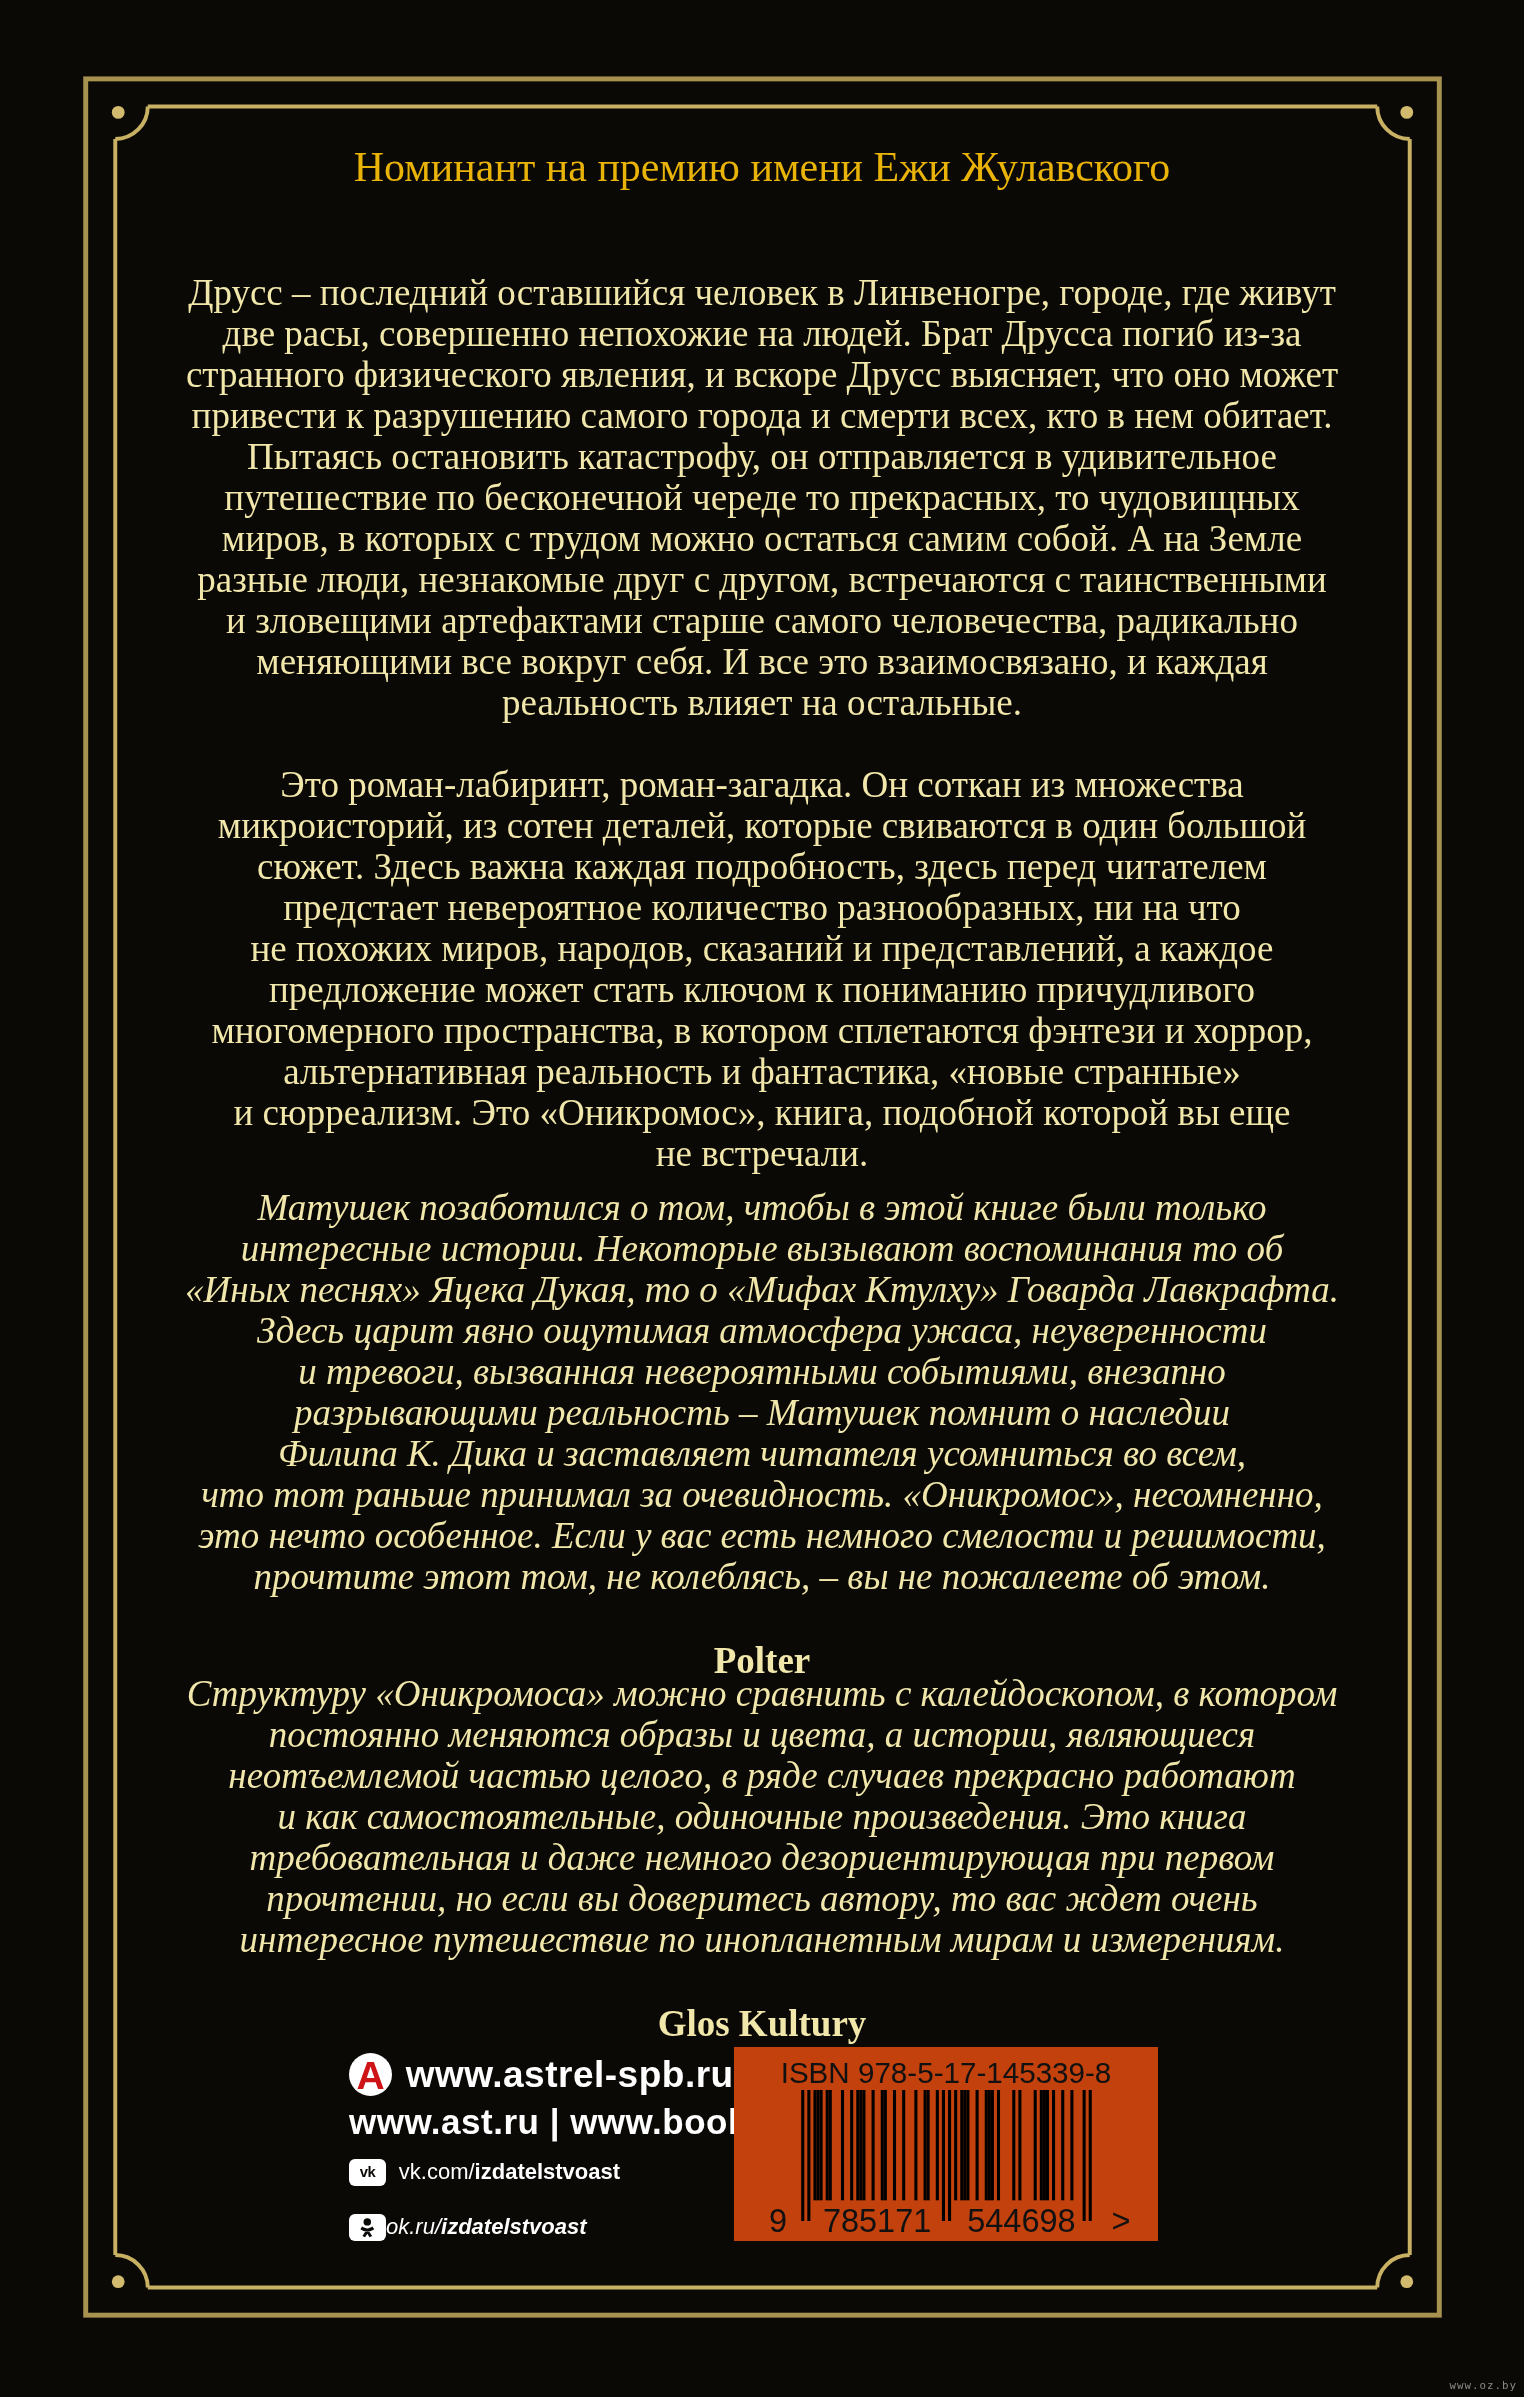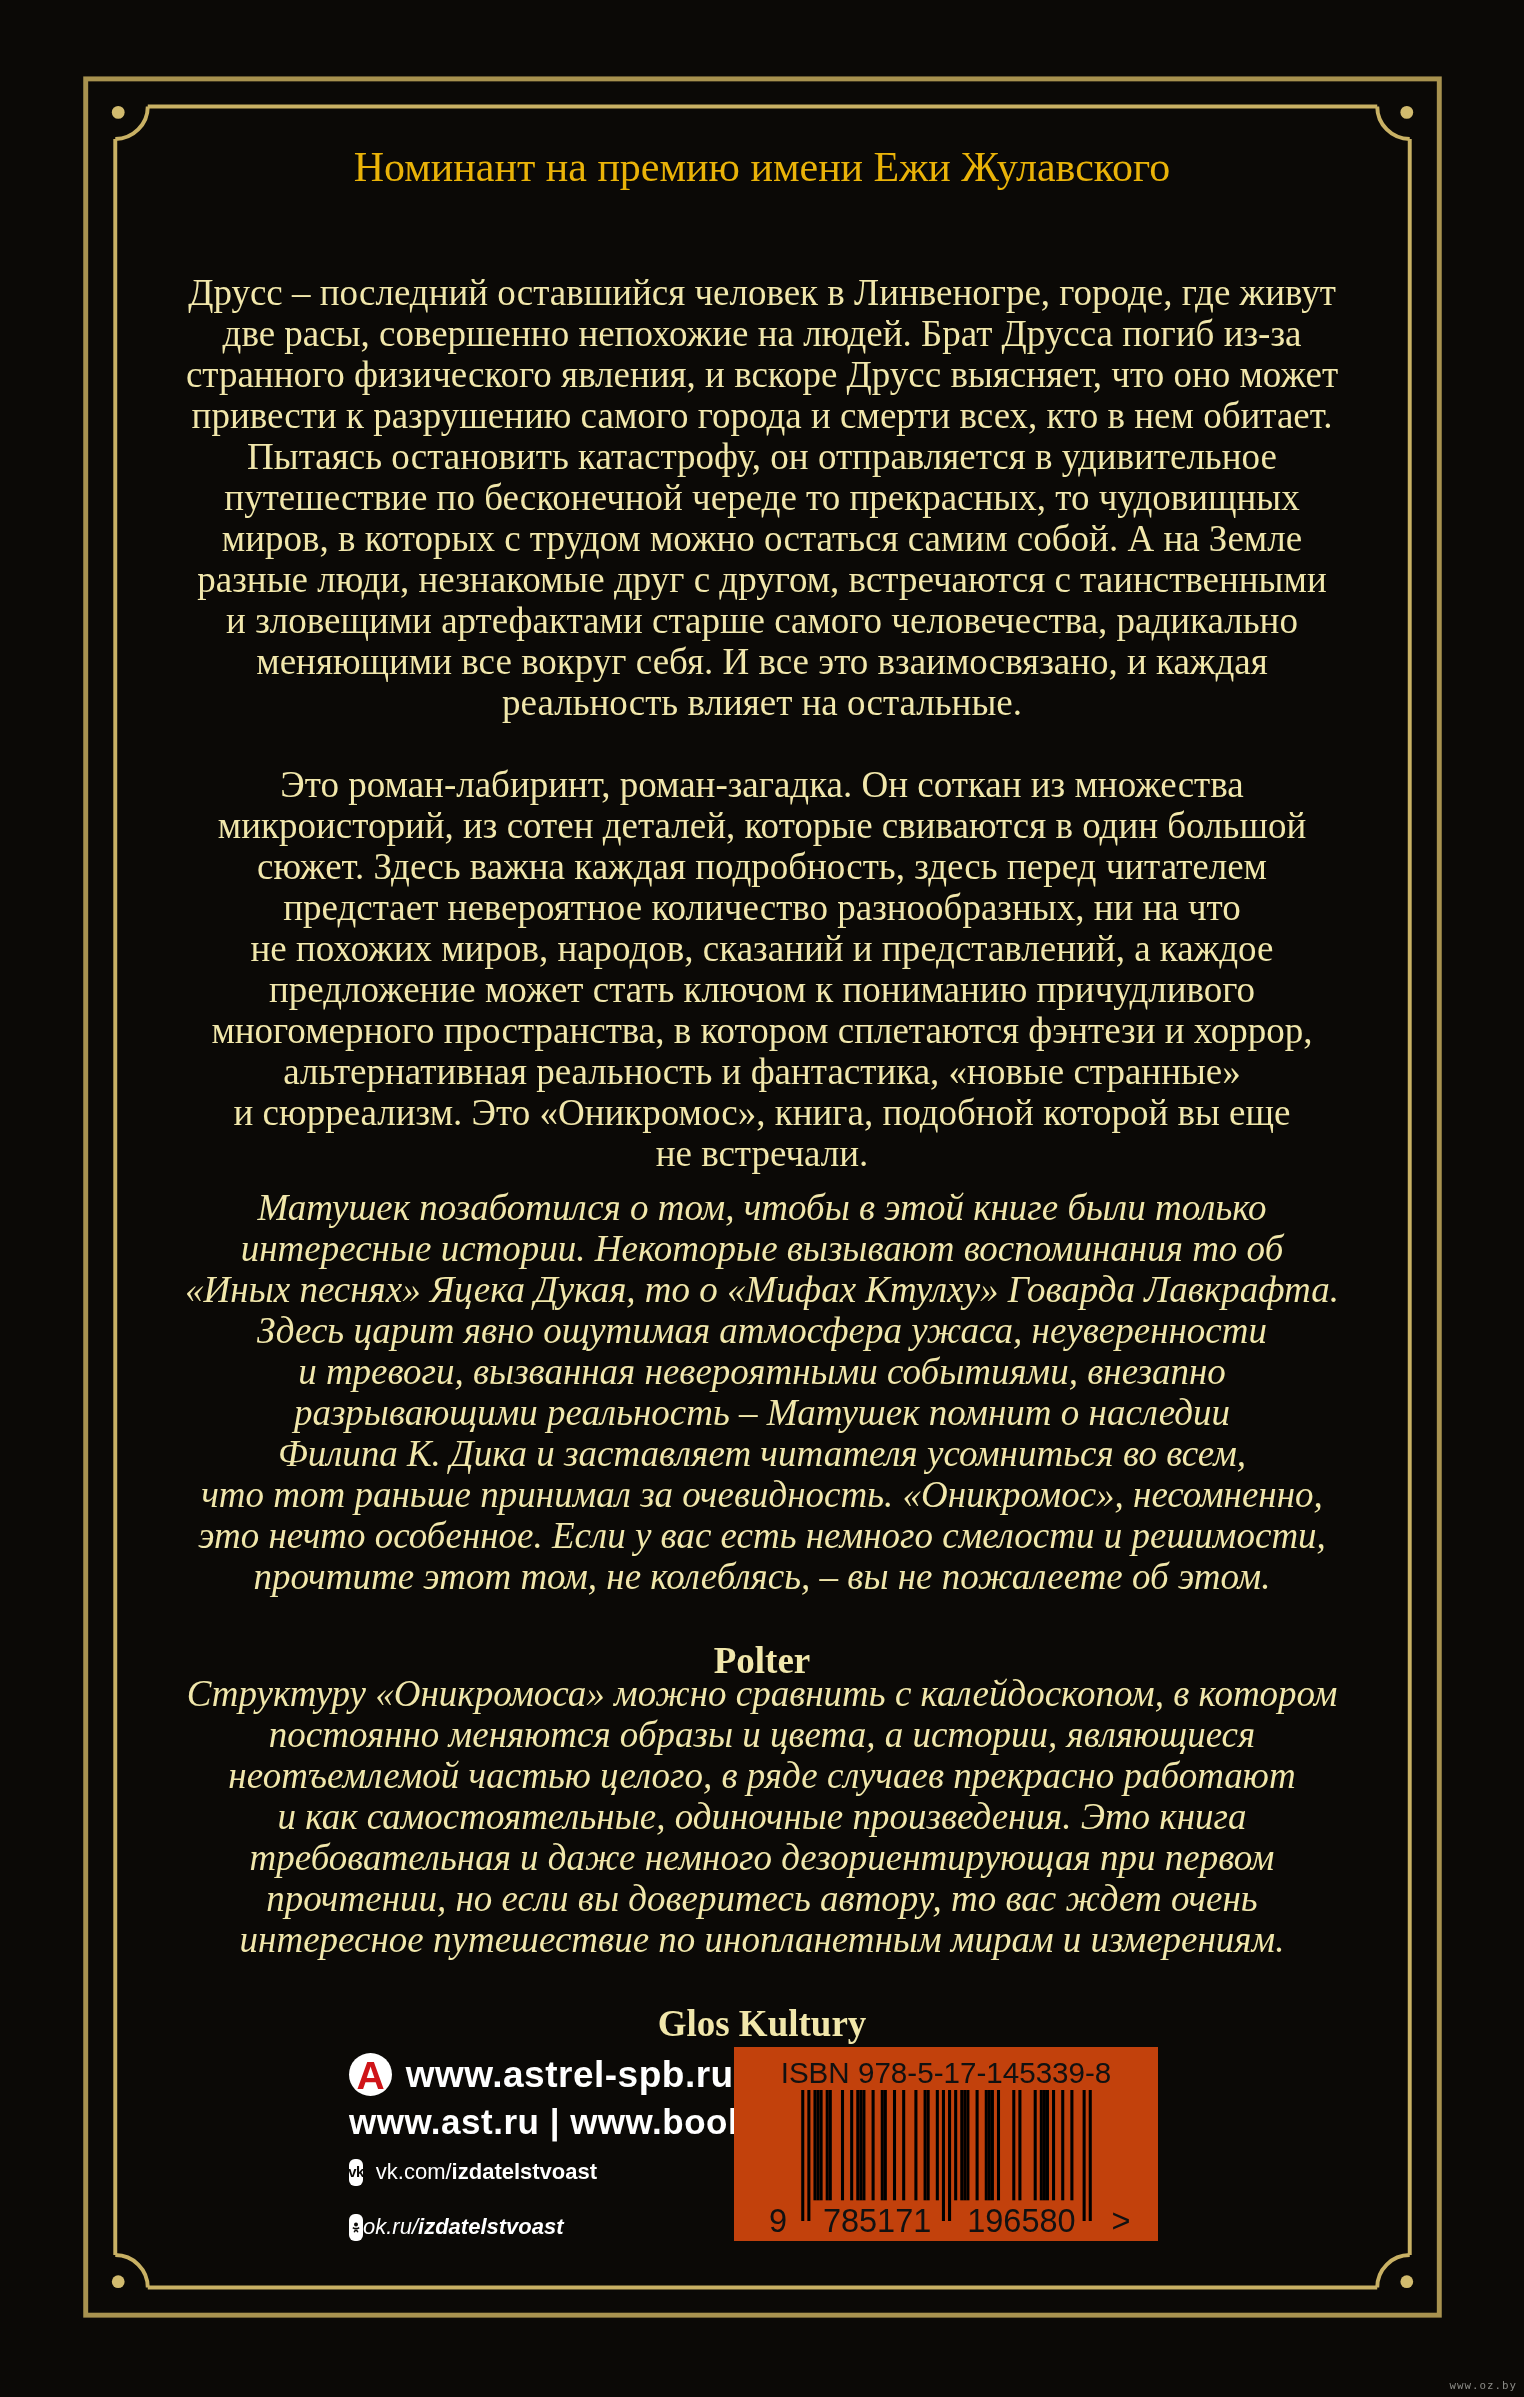--- a/index.html
+++ b/index.html
@@ -34,21 +34,21 @@
   .astrel-circle{width:43px;height:43px;border-radius:50%;background:#ffffff;
     display:flex;align-items:center;justify-content:center;}
   .astrel-a{color:#cf1418;font-weight:bold;font-size:39px;line-height:39px;
     font-family:"Liberation Sans", sans-serif;transform:translateY(1px);}
   .site-big{font-size:37px;font-weight:bold;letter-spacing:0.5px;text-align:right;}
   .row-sites{left:349px;top:2102px;font-size:35px;font-weight:bold;letter-spacing:0.5px;}
   .row-vk{left:349px;top:2159px;gap:12.8px;}
   .row-ok{left:349px;top:2214px;gap:0;font-style:italic;}
   .social-text{font-size:22px;font-weight:normal;}
   .social-text b{font-weight:bold;}
-  .sq-icon{width:14px;height:26.6px;background:#ffffff;border-radius:5.9px;
+  .sq-icon{width:37px;height:26.6px;background:#ffffff;border-radius:5.9px;
     display:flex;align-items:center;justify-content:center;flex:0 0 auto;}
   .vk-glyph{color:#0b0906;font-weight:bold;font-size:14.8px;line-height:14.8px;
     font-family:"Liberation Sans", sans-serif;letter-spacing:-0.5px;}
 
   .barcode-box{position:absolute;left:734px;top:2047px;width:424px;height:194px;
     background:#c2410c;}
   .isbn-label{position:absolute;top:8.9px;left:0;right:0;text-align:center;
     color:#111;font-family:"Liberation Sans", sans-serif;font-size:29.6px;}
   .bars-svg{position:absolute;left:67px;top:43px;}
   .bc-digits{position:absolute;left:35px;right:27.6px;top:156px;
@@ -199,19 +199,19 @@
       <rect x="248.42" y="0" width="3.11" height="112" fill="#000"></rect>
       <rect x="254.63" y="0" width="3.11" height="112" fill="#000"></rect>
       <rect x="263.95" y="0" width="3.11" height="112" fill="#000"></rect>
       <rect x="273.26" y="0" width="3.11" height="112" fill="#000"></rect>
       <rect x="285.68" y="0" width="3.11" height="133" fill="#000"></rect>
       <rect x="291.89" y="0" width="3.11" height="133" fill="#000"></rect>
     </svg>
   <div class="bc-digits">
     <span>9</span>
     <span>785171</span>
-    <span>196580</span>
+    <span>544698</span>
     <span>&gt;</span>
   </div>
 </div>
 
 <div class="watermark">www.oz.by</div>
 
 
 </body></html>

